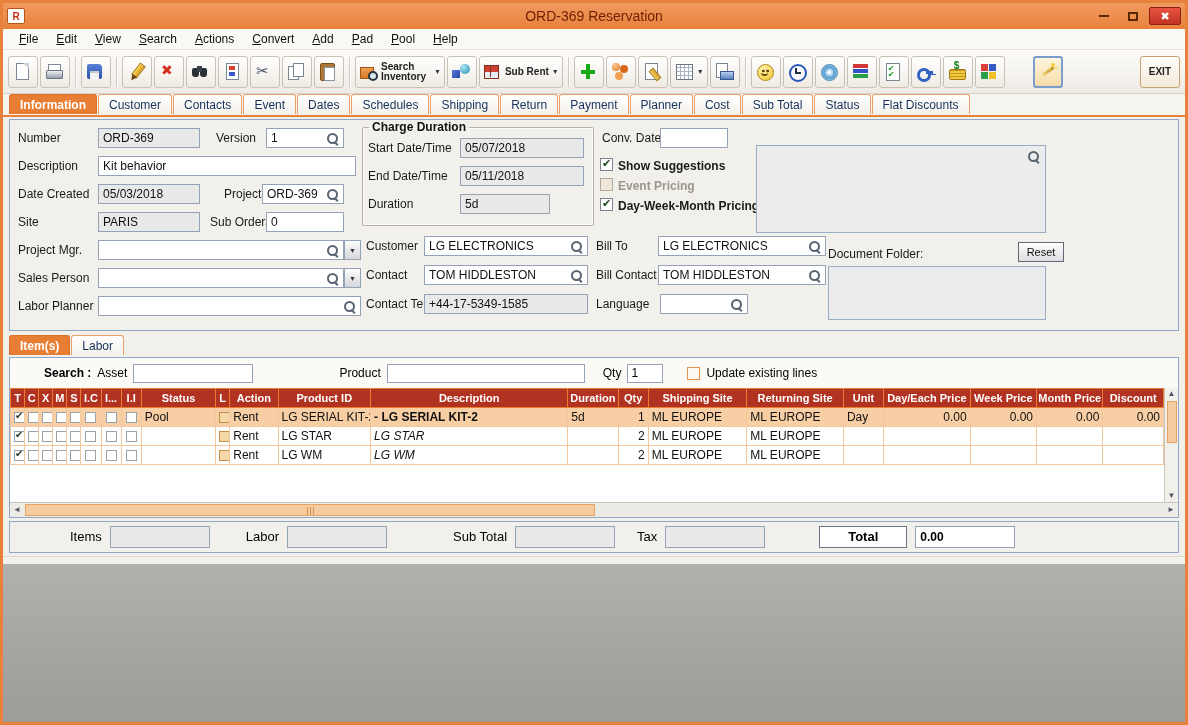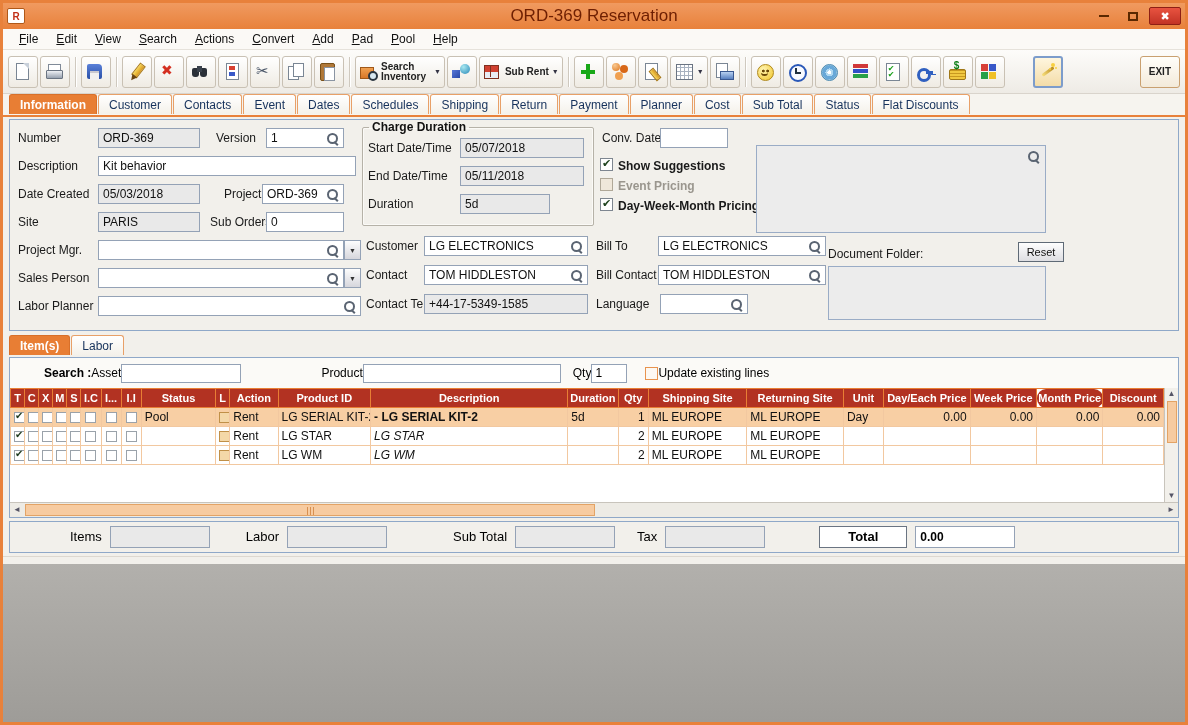--- a/index.html
+++ b/index.html
@@ -3,21 +3,21 @@
 <meta charset="utf-8">
 <style>
   *{box-sizing:border-box;margin:0;padding:0}
   html,body{width:1188px;height:725px;overflow:hidden}
   body{font-family:"Liberation Sans",sans-serif;background:#6a6a6a}
   .window{width:1188px;height:725px;border:3px solid #E8813B;background:#F2F0EB;display:flex;flex-direction:column;position:relative}
 
   
   .titlebar{height:26px;flex:none;background:linear-gradient(#F09A60,#E8813B);display:flex;align-items:center;padding:0 4px;position:relative}
   .app-icon{width:18px;height:16px;background:#fff;border:1px solid #B05818;border-radius:2px;font-size:10px;font-weight:bold;color:#C23018;display:flex;align-items:center;justify-content:center;z-index:2}
-  .tb-title{position:absolute;left:0;right:0;text-align:center;font-size:17px;color:#6E1F02;pointer-events:none}
+  .tb-title{position:absolute;left:0;right:0;text-align:center;font-size:14px;color:#6E1F02;pointer-events:none}
   .win-controls{margin-left:auto;display:flex;gap:3px;align-items:center;z-index:2}
   .wbtn{width:26px;height:18px;display:flex;align-items:center;justify-content:center;cursor:default}
   .minglyph{width:10px;height:2px;background:#5A2800}
   .maxglyph{width:10px;height:9px;border:2px solid #5A2800}
   .wbtn.close{width:32px;background:linear-gradient(#E85340,#C23325);border:1px solid #8E1F14;border-radius:2px;color:#fff;font-size:11px}
 
   
   .menubar{height:21px;flex:none;background:#FBF9F6;display:flex;align-items:center;padding:0 8px;gap:2px;border-bottom:1px solid #E6E2DB}
   .menu-item{font-size:12px;color:#111;padding:2px 8px}
   .menu-item::first-letter{text-decoration:underline}
@@ -106,21 +106,21 @@
   .cb.disabled{background:#EFE7DA;border-color:#B0A898}
   .ctabs{position:absolute;display:flex;gap:1px}
   .ctab{border:1px solid #D8742C;border-bottom:none;border-radius:3px 3px 0 0;padding:2px 10px;font-size:12px;font-weight:bold;background:#F2A359;color:#6A2400;cursor:default}
   .ctab.active{background:#E87E34;color:#fff}
   .comments-box,.docfolder-box{position:absolute;background:#ECECEC;border:1px solid #9AACC6}
   .comments-box .mag{position:absolute;right:5px;top:4px;margin:0}
   .reset-btn{position:absolute;width:46px;height:20px;border:1px solid #5F6A76;background:linear-gradient(#FEFEFE,#DEDEE2);font-size:11px;font-family:inherit;color:#111}
 
   
   .items-panel{flex:1;min-height:0;margin:0 6px;border:1px solid #8FA8C8;background:#fff;display:flex;flex-direction:column}
-  .search-row{height:30px;flex:none;display:flex;align-items:center;font-size:12px;padding-left:34px;background:#FBFAF7}
+  .search-row{height:30px;flex:none;display:flex;align-items:center;font-size:12px;gap:6px;padding-left:34px;background:#FBFAF7}
   .search-row .sbold{font-weight:bold}
   .search-row input{height:19px;border:1px solid #94A2B6;font-size:12px;font-family:inherit;padding:0 3px;background:#fff}
   .ocb{width:13px;height:13px;border:1px solid #E8934E;background:#FDF8F2;display:inline-block}
   .grid-wrap{flex:1;min-height:0;display:flex}
   .tablebox{flex:1;overflow:hidden;background:#fff}
   table.items{width:100%;table-layout:fixed;border-collapse:collapse;font-size:12px}
   table.items th{height:19px;background:#B23222;color:#fff;font-weight:bold;font-size:11px;border:1px solid #E87E34;padding:0 1px;overflow:hidden;white-space:nowrap}
   table.items td{height:19px;border:1px solid #F2C8A0;padding:0 3px;overflow:hidden;white-space:nowrap;color:#111}
   table.items tr.selected td{background:#F8CFA4}
   td.c-cb{text-align:center;padding:0}
@@ -453,21 +453,21 @@
                 <th style="width: 48px;">Action</th>
                 <th style="width: 92px;">Product ID</th>
                 <th style="width: 196px;">Description</th>
                 <th style="width: 50px;">Duration</th>
                 <th style="width: 30px;">Qty</th>
                 <th style="width: 98px;">Shipping Site</th>
                 <th style="width: 96px;">Returning Site</th>
                 <th style="width: 40px;">Unit</th>
                 <th style="width: 86px;">Day/Each Price</th>
                 <th style="width: 66px;">Week Price</th>
-                <th style="width: 66px; border-radius: 9px;">Month Price</th>
+                <th style="width: 66px;">Month Price</th>
                 <th style="width: 60px;">Discount</th>
               </tr>
             </thead>
             <tbody>
               <tr class="selected">
                 <td class="c-cb"><span class="gcb checked"></span></td>
                 <td class="c-cb"><span class="gcb"></span></td>
                 <td class="c-cb"><span class="gcb"></span></td>
                 <td class="c-cb"><span class="gcb"></span></td>
                 <td class="c-cb"><span class="gcb"></span></td>

